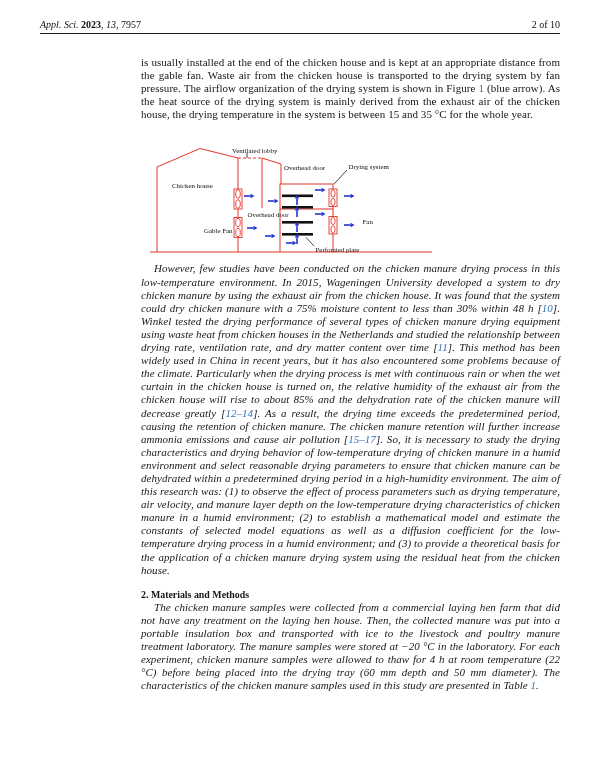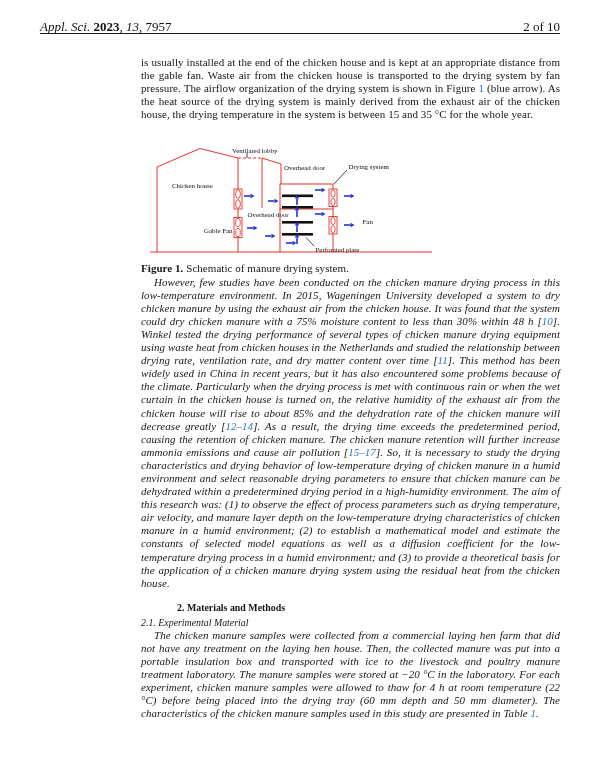--- a/index.html
+++ b/index.html
@@ -4,40 +4,40 @@
 <style>
   html,body{margin:0;padding:0;background:#888;}
   .page{
     position:relative;width:600px;height:773px;background:#ffffff;
     font-family:"Liberation Serif","DejaVu Serif",serif;color:#161616;
     overflow:hidden;margin:0 auto;
   }
   .runhead{
     position:absolute;top:19px;left:40px;width:520px;
     display:flex;justify-content:space-between;align-items:flex-start;
-    font-size:13px;color:#111;
+    font-size:10px;color:#111;
   }
   .rule{
     position:absolute;top:33px;left:40px;width:520px;height:0;
     border-top:1px solid #1a1a1a;
   }
   .col{
     position:absolute;left:141px;top:56px;width:419px;
   }
   .col p{
     margin:0;font-size:11px;line-height:13.1px;text-align:justify;
     letter-spacing:0.05px;
   }
   .indent{text-indent:13px;font-style:italic;}
   .seg-link{color:#3274b8;}
   .seg-bold{font-weight:bold;}
   .seg-italic{font-style:italic;}
   .figwrap{margin-top:23px;margin-left:7px;width:290px;height:118px;}
   .caption{margin-top:6px;font-size:9.3px;line-height:12px;text-align:left;}
-  .h2{margin-top:11px;font-size:9.9px;font-weight:bold;line-height:13px;margin-left:36px;}
+  .h2{margin-top:11px;font-size:9.9px;font-weight:bold;line-height:13px;}
   .h3{margin-top:2px;font-size:9.9px;font-style:italic;line-height:13px;}
   .p2{margin-top:9px;}
   .p3{margin-top:5px;}
   
   .red{stroke:#e63329;fill:none;stroke-width:1;}
   .redfill{fill:#ffffff;stroke:#e63329;stroke-width:0.9;}
   .blk{stroke:#141414;fill:none;stroke-width:0.8;}
   .bar{fill:#111111;}
   .astroke{stroke:#2433cf;stroke-width:1.6;fill:none;}
   .afill{fill:#2433cf;stroke:none;}
@@ -164,23 +164,21 @@
         <text class="flabel" x="24" y="44">Chicken house</text>
         <text class="flabel" x="136" y="25.5">Overhead door</text>
         <text class="flabel" x="200.5" y="24.5">Drying system</text>
         <text class="flabel" x="99.5" y="73">Overhead door</text>
         <text class="flabel" x="56" y="88.5">Gable Fan</text>
         <text class="flabel" x="214.5" y="80">Fan</text>
         <text class="flabel" x="167.5" y="107.5">Perforated plate</text>
       </svg>
     </div>
 
-    <p class="caption"><span class="seg-bold">Figure 1.</span><span> Schematic of manure drying system.</span></p>
 
     <p class="indent p2"><span>However, few studies have been conducted on the chicken manure drying process in this low-temperature environment. In 2015, Wageningen University developed a system to dry chicken manure by using the exhaust air from the chicken house. It was found that the system could dry chicken manure with a 75% moisture content to less than 30% within 48 h [</span><span class="seg-link">10</span><span>]. Winkel tested the drying performance of several types of chicken manure drying equipment using waste heat from chicken houses in the Netherlands and studied the relationship between drying rate, ventilation rate, and dry matter content over time [</span><span class="seg-link">11</span><span>]. This method has been widely used in China in recent years, but it has also encountered some problems because of the climate. Particularly when the drying process is met with continuous rain or when the wet curtain in the chicken house is turned on, the relative humidity of the exhaust air from the chicken house will rise to about 85% and the dehydration rate of the chicken manure will decrease greatly [</span><span class="seg-link">12–14</span><span>]. As a result, the drying time exceeds the predetermined period, causing the retention of chicken manure. The chicken manure retention will further increase ammonia emissions and cause air pollution [</span><span class="seg-link">15–17</span><span>]. So, it is necessary to study the drying characteristics and drying behavior of low-temperature drying of chicken manure in a humid environment and select reasonable drying parameters to ensure that chicken manure can be dehydrated within a predetermined drying period in a high-humidity environment. The aim of this research was: (1) to observe the effect of process parameters such as drying temperature, air velocity, and manure layer depth on the low-temperature drying characteristics of chicken manure in a humid environment; (2) to establish a mathematical model and estimate the constants of selected model equations as well as a diffusion coefficient for the low-temperature drying process in a humid environment; and (3) to provide a theoretical basis for the application of a chicken manure drying system using the residual heat from the chicken house.</span></p>
 
     <div class="h2">2. Materials and Methods</div>
-    <div class="h3">2.1. Experimental Material</div>
 
     <p class="indent p3"><span>The chicken manure samples were collected from a commercial laying hen farm that did not have any treatment on the laying hen house. Then, the collected manure was put into a portable insulation box and transported with ice to the livestock and poultry manure treatment laboratory. The manure samples were stored at −20 °C in the laboratory. For each experiment, chicken manure samples were allowed to thaw for 4 h at room temperature (22 °C) before being placed into the drying tray (60 mm depth and 50 mm diameter). The characteristics of the chicken manure samples used in this study are presented in Table </span><span class="seg-link">1</span><span>.</span></p>
 
   </div>
 </div>
 
 </body></html>

